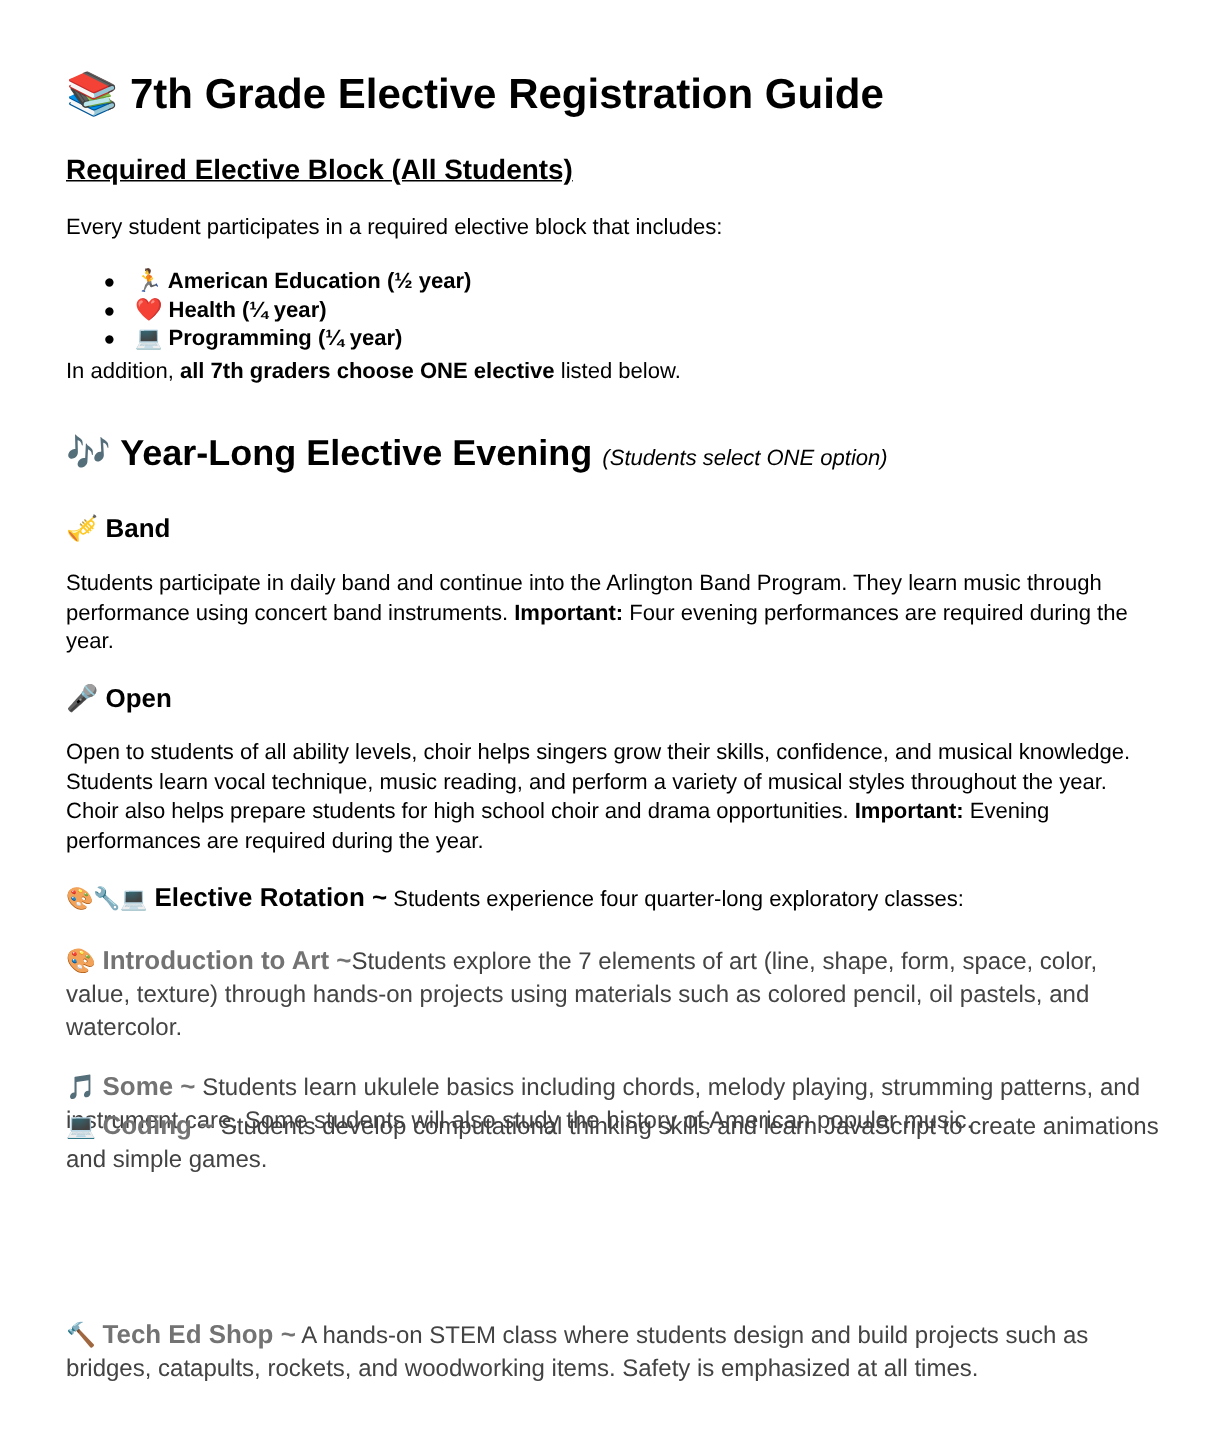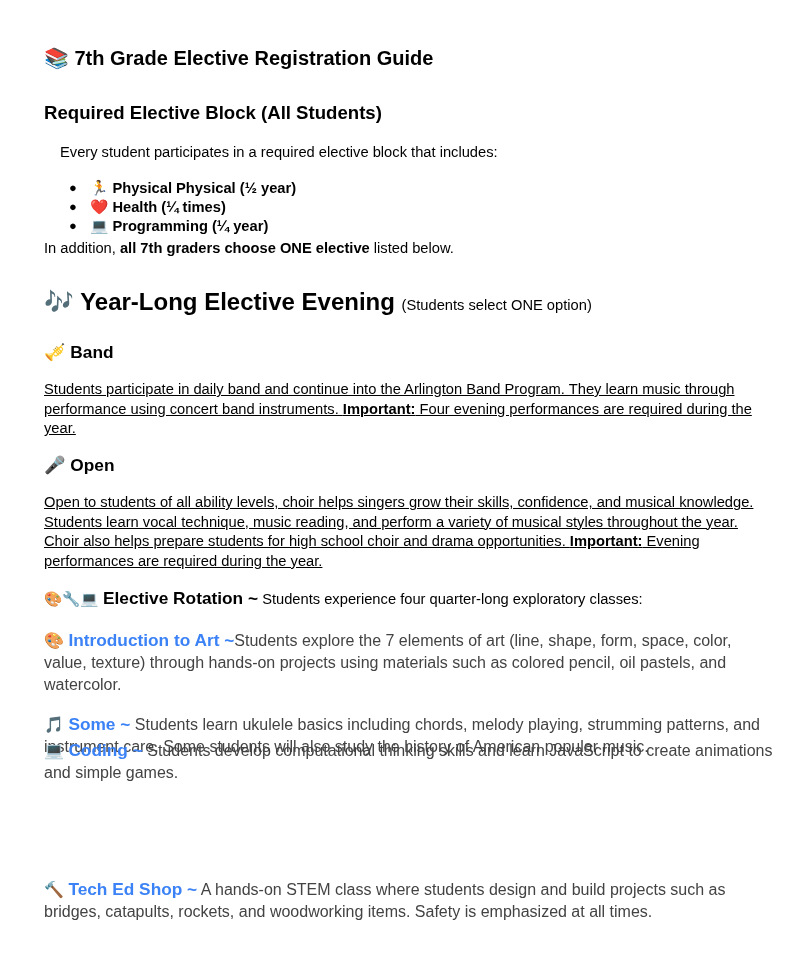--- a/index.html
+++ b/index.html
@@ -5,65 +5,65 @@
   html, body { margin: 0; padding: 0; background: #ffffff; }
   body {
     width: 812px; height: 970px; overflow: hidden;
     font-family: "Liberation Sans", sans-serif;
     color: #000;
     position: relative;
   }
   .page { position: absolute; left: 44px; top: 0; width: 730px; }
   .emoji { display: inline-block; font-family: "DejaVu Sans", sans-serif; font-weight: normal; }
 
-  .title { position: absolute; top: 46px; left: 0; font-size: 20px; font-weight: bold; white-space: nowrap; }
-  .h2 { position: absolute; top: 102px; left: 0; font-size: 18.6px; font-weight: bold; white-space: nowrap; }
+  .title { position: absolute; top: 46px; left: 0; font-size: 28px; font-weight: bold; white-space: nowrap; }
+  .h2 { position: absolute; top: 102px; left: 0; font-size: 18.6px; font-weight: bold; white-space: nowrap; text-decoration: underline; }
   .p { font-size: 14.7px; line-height: 19.5px; }
-  .intro { position: absolute; top: 143px; left: 0; margin-left: 16px; }
+  .intro { position: absolute; top: 143px; left: 0; }
   ul.req { position: absolute; top: 178px; left: 0; margin: 0; padding: 0; list-style: none; font-size: 14.7px; font-weight: bold; }
   ul.req li { position: relative; height: 19px; line-height: 19px; padding-left: 46px; white-space: nowrap; }
   ul.req li .bullet { position: absolute; left: 25px; top: 0; font-size: 13px; }
   .addition { position: absolute; top: 239px; left: 0; white-space: nowrap; }
 
   .h1b { position: absolute; top: 288px; left: 0; font-size: 24px; font-weight: bold; white-space: nowrap; }
-  .h1b .sub { font-size: 14.7px; font-weight: normal; }
+  .h1b .sub { font-size: 14.7px; font-weight: normal; font-style: italic; }
 
   .h3 { position: absolute; left: 0; font-size: 17.3px; font-weight: bold; white-space: nowrap; text-align: right; }
-  .block { position: absolute; left: 0; width: 730px; text-decoration: underline; }
+  .block { position: absolute; left: 0; width: 730px; }
 
   .rot-head { position: absolute; top: 588px; left: 0; white-space: nowrap; font-size: 14.7px; text-align: right; }
   .rot-head b { font-size: 17.3px; }
 
   .rot { position: absolute; left: 0; width: 730px; font-size: 16px; line-height: 22px; color: #434343; }
-  .rot b { color: #3b82f6; font-size: 17.3px; margin-top: 40px; }
+  .rot b { color: #737373; font-size: 17.3px; margin-top: 40px; }
 </style>
 </head>
 <body>
 
 <div class="page">
 
   <div class="title">
     <span class="emoji">📚</span>
     <span>7th Grade Elective Registration Guide</span>
   </div>
 
   <div class="h2">Required Elective Block (All Students)</div>
 
   <div class="p intro">Every student participates in a required elective block that includes:</div>
 
   <ul class="req">
     <li>
       <span class="bullet">●</span>
       <span class="emoji">🏃</span>
-      <span>Physical Physical (½ year)</span>
+      <span>American Education (½ year)</span>
     </li>
     <li>
       <span class="bullet">●</span>
       <span class="emoji">❤️</span>
-      <span>Health (¼ times)</span>
+      <span>Health (¼ year)</span>
     </li>
     <li>
       <span class="bullet">●</span>
       <span class="emoji">💻</span>
       <span>Programming (¼ year)</span>
     </li>
   </ul>
 
   <div class="p addition">
     <span>In addition, </span><b>all 7th graders choose ONE elective</b><span> listed below.</span>

